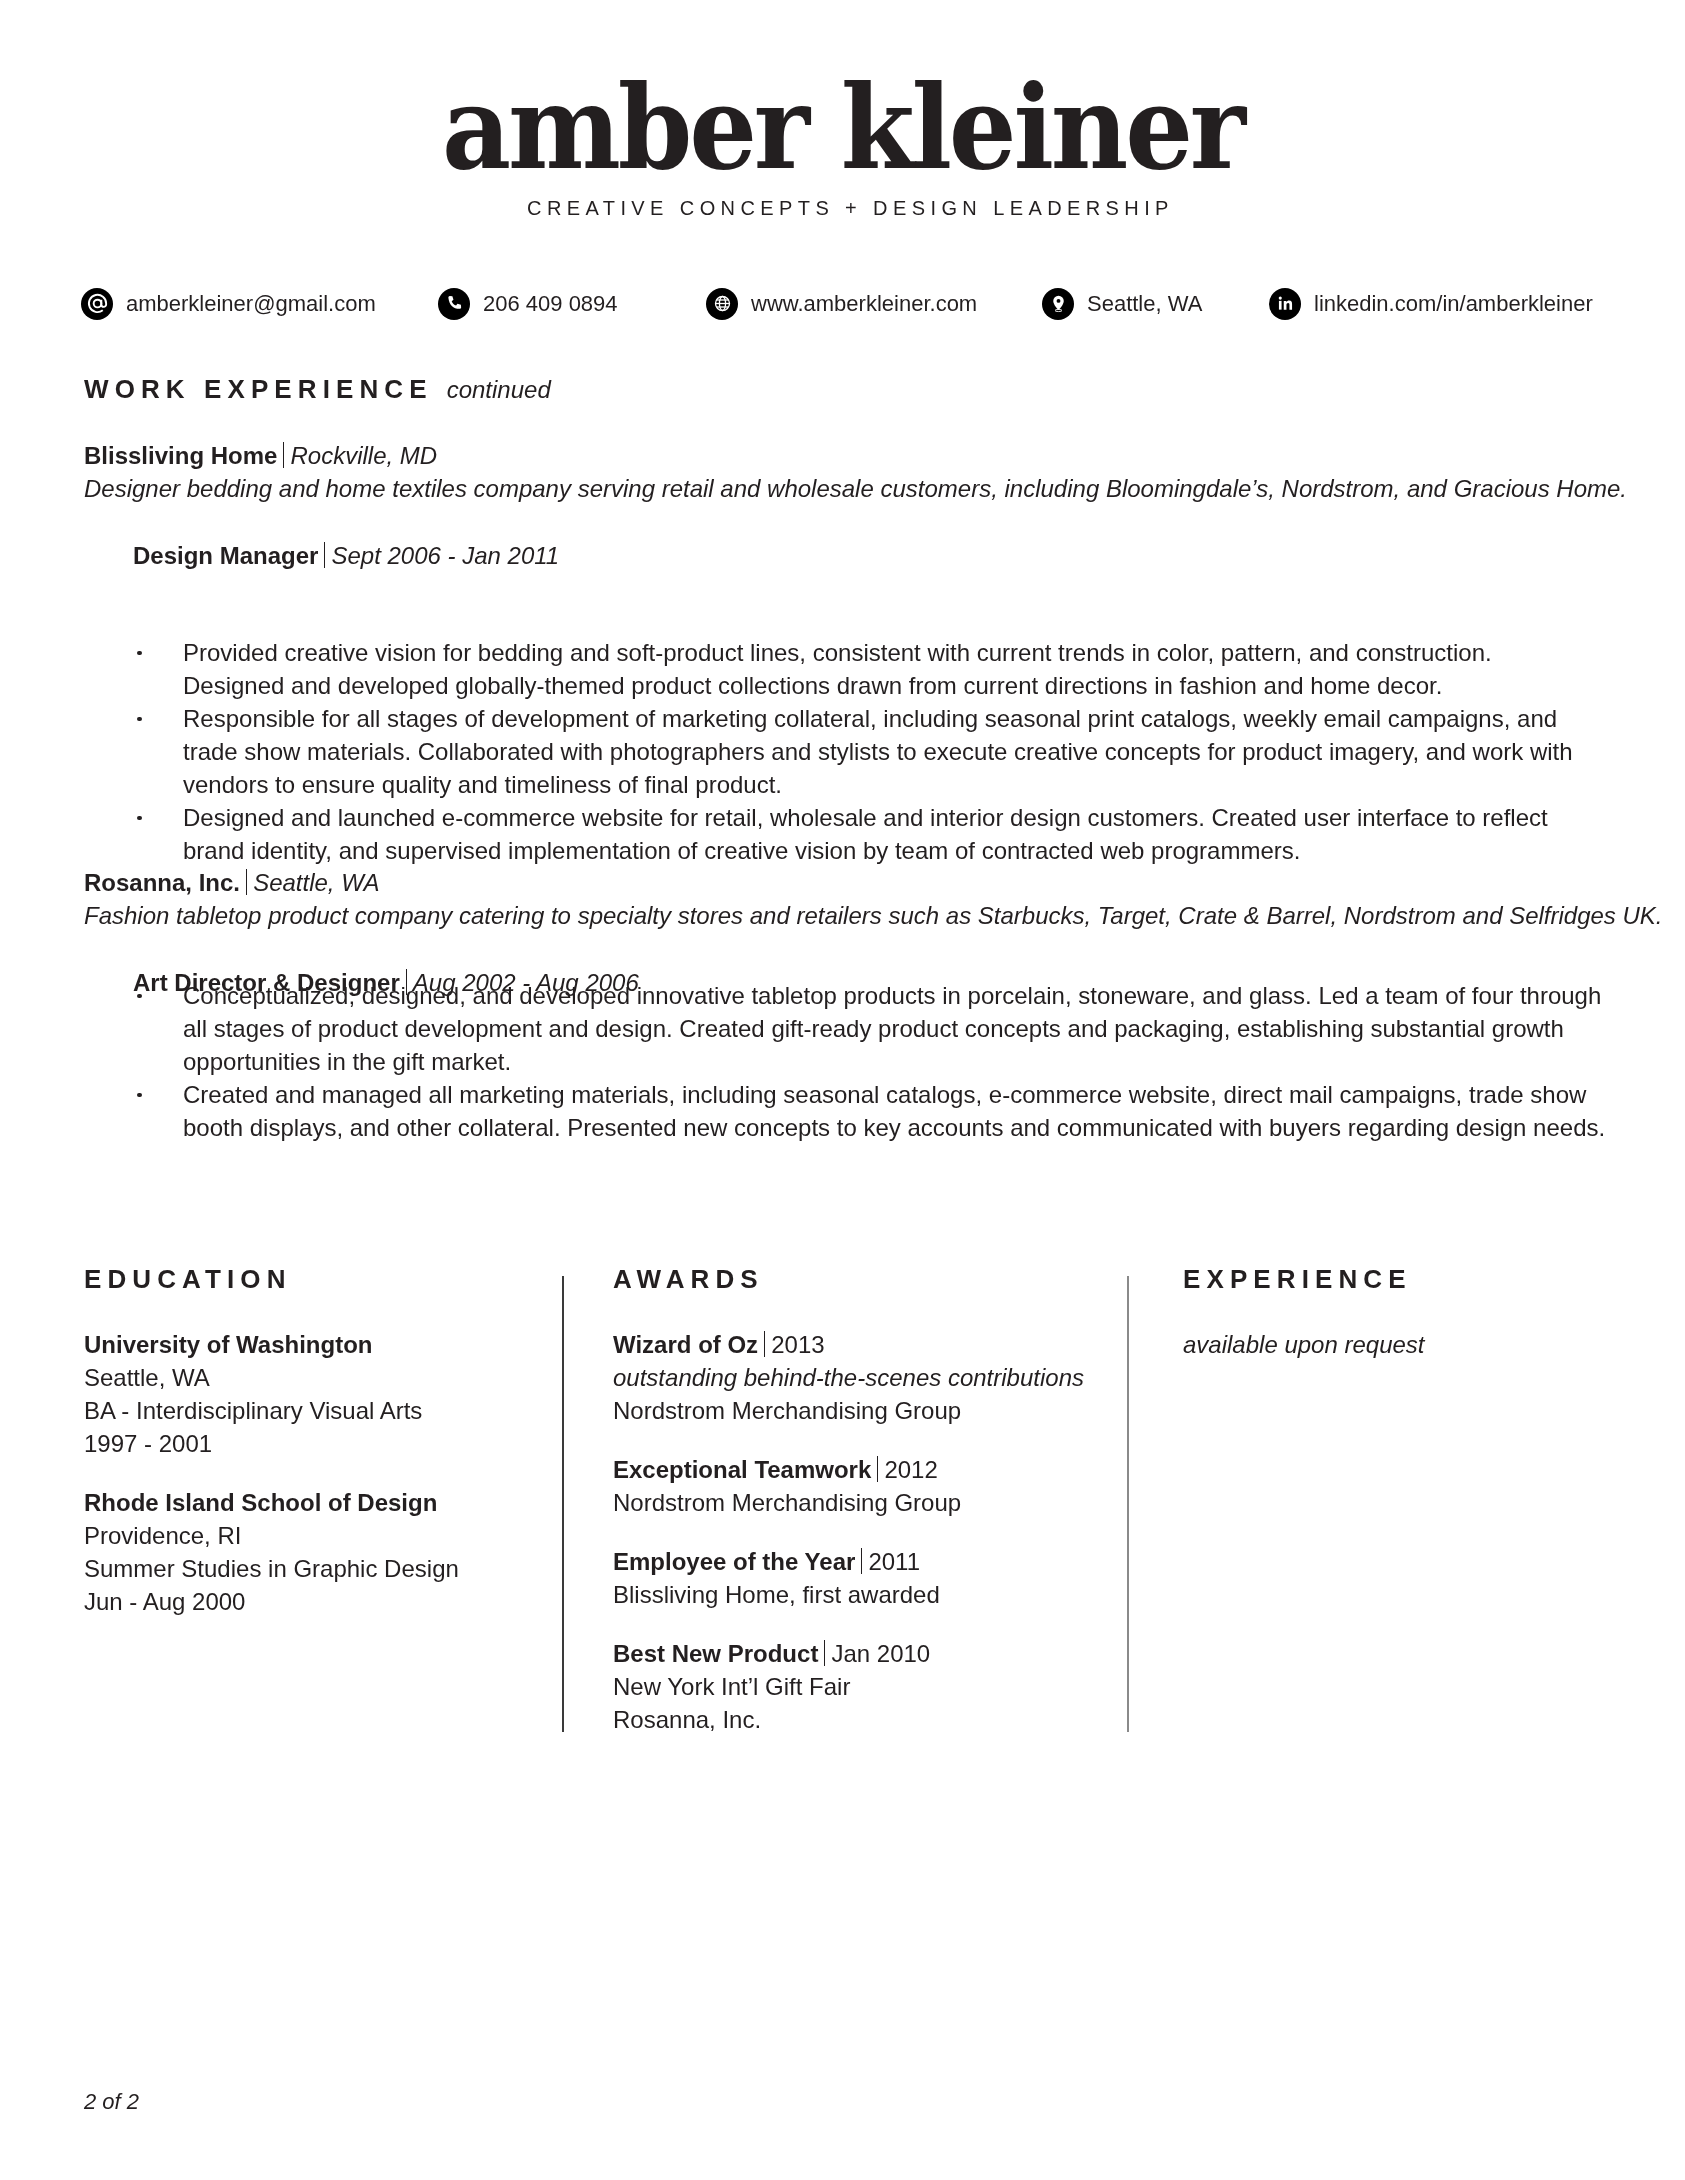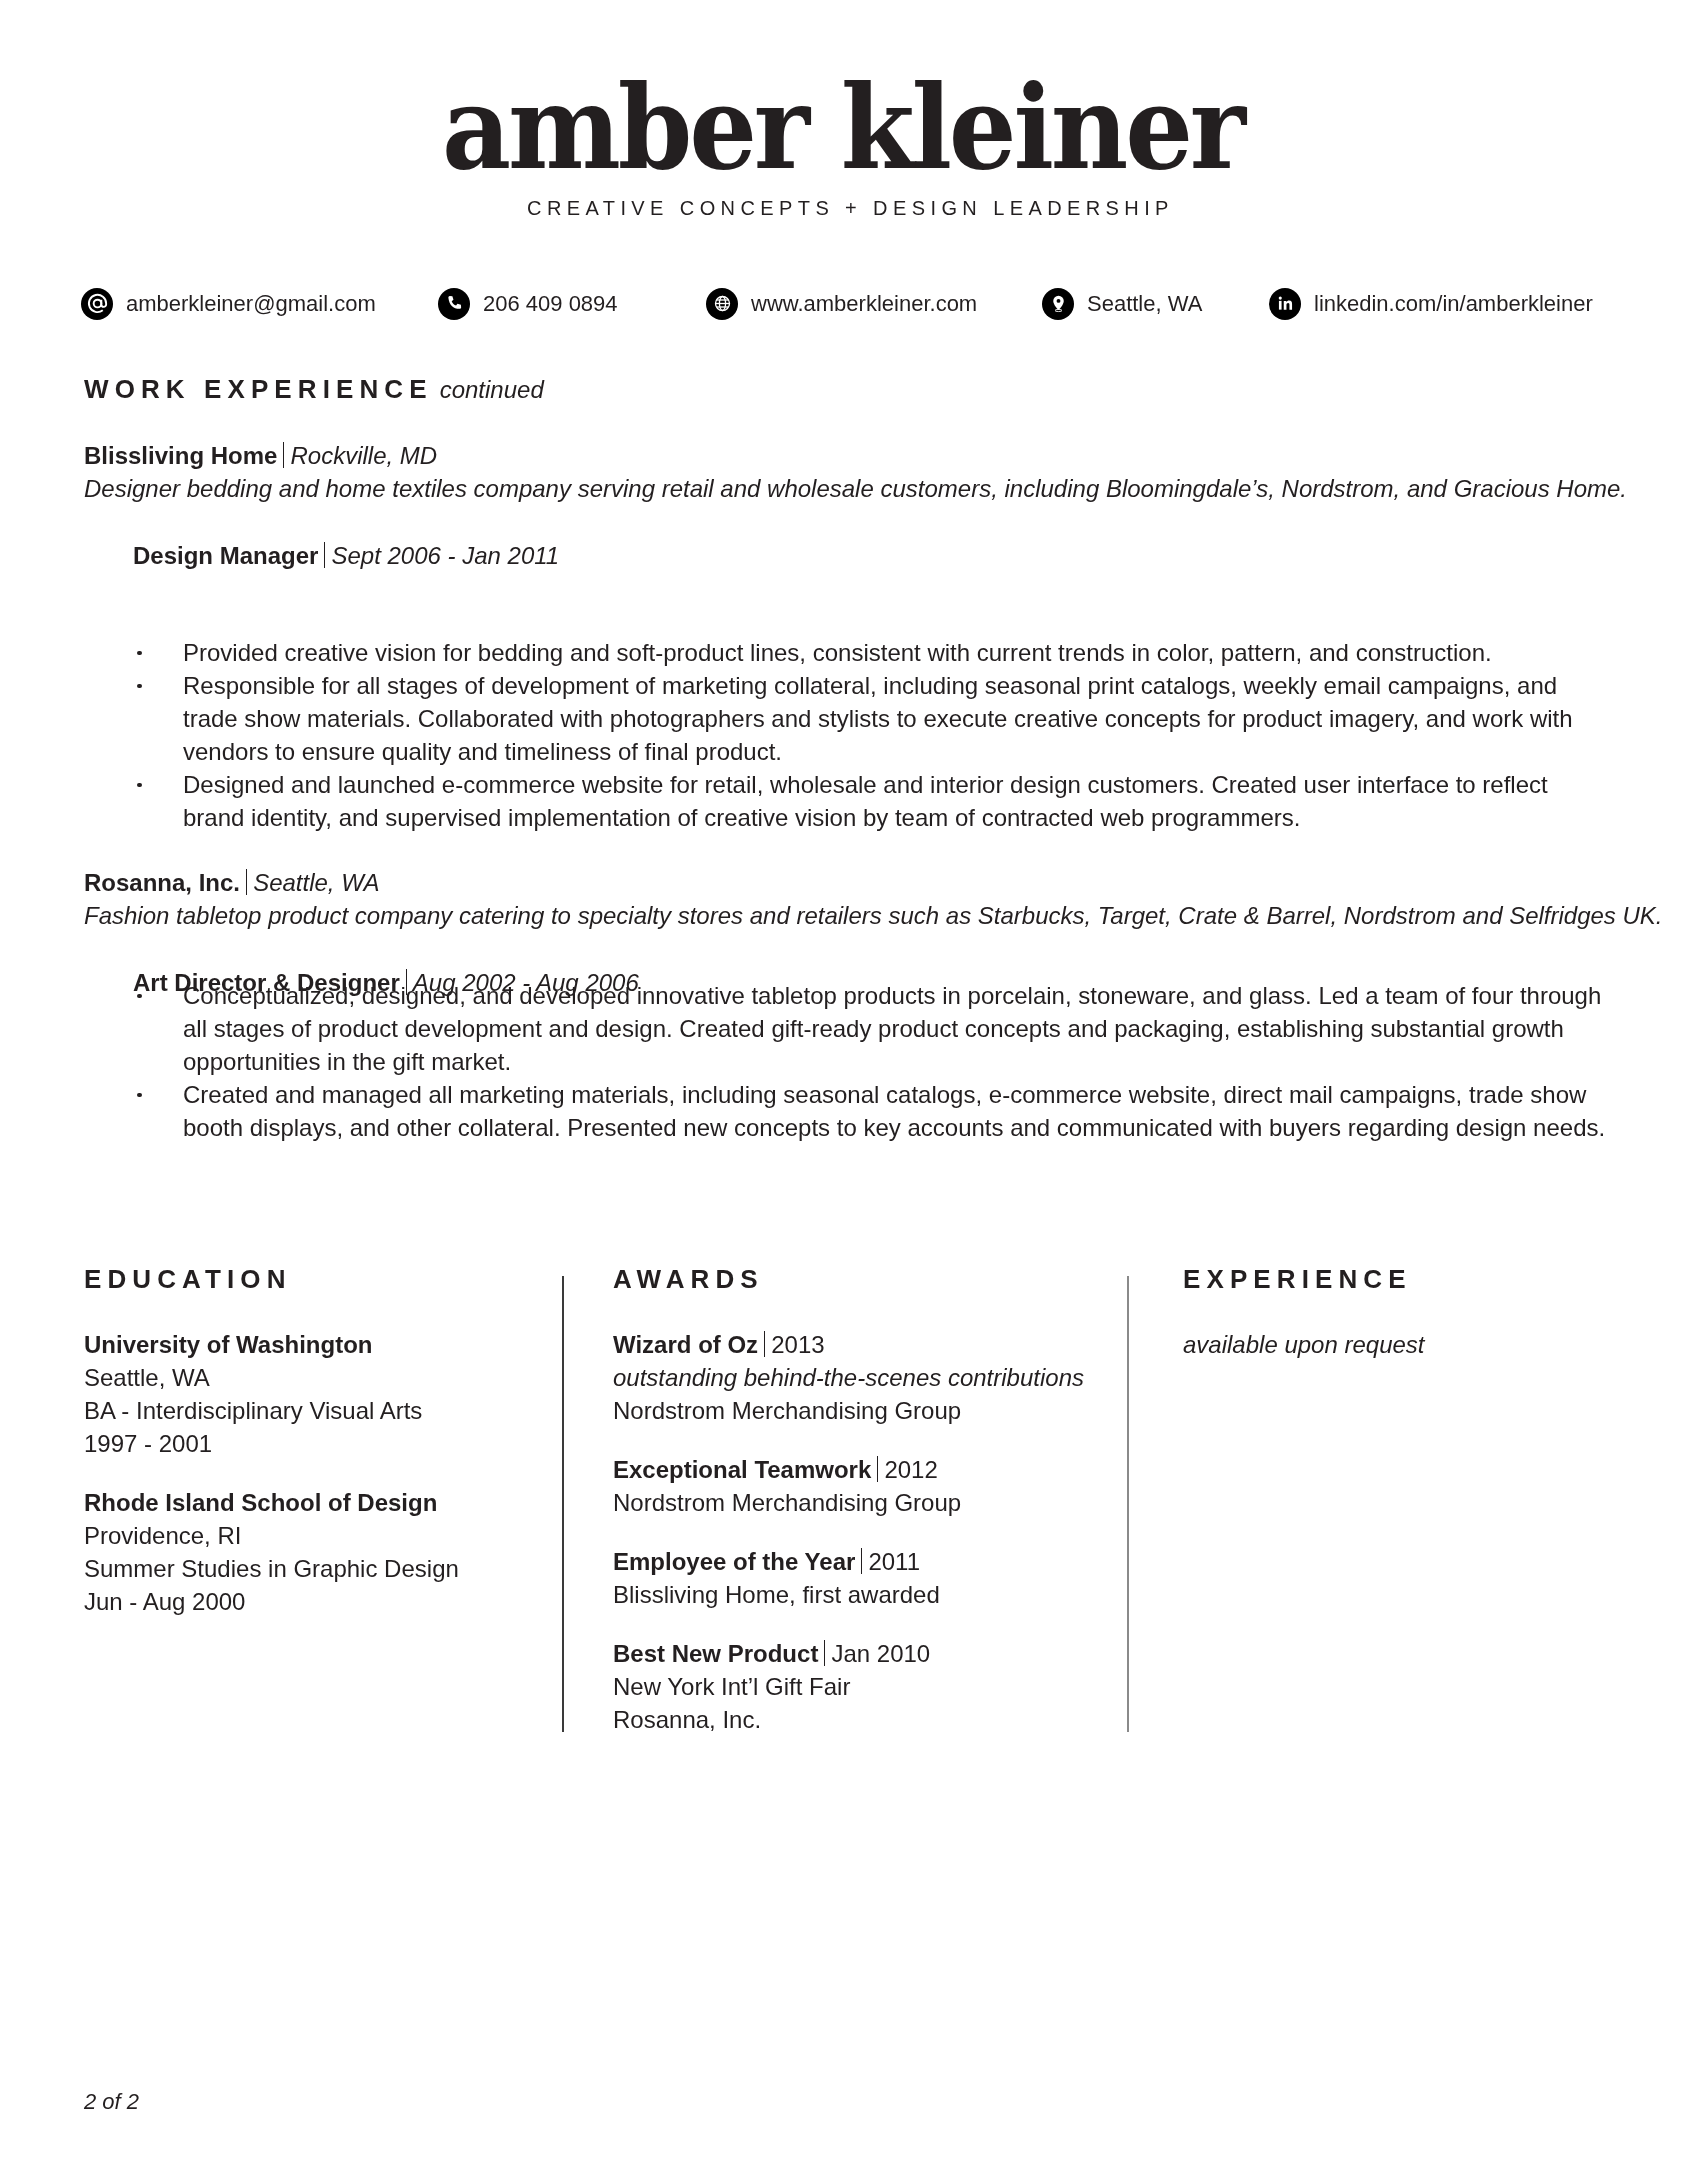--- a/index.html
+++ b/index.html
@@ -35,21 +35,21 @@
     .contact .ico svg { display: block; }
     .contact .txt { font-size: 22px; color: #231f20; white-space: nowrap; }
 
     
     .sec-head {
       font-size: 26px; font-weight: bold; letter-spacing: 6.1px; color: #231f20;
       white-space: nowrap;
     }
     .sec-head .cont {
       font-style: italic; font-weight: normal; letter-spacing: 0; font-size: 24px;
-      margin-left: 7px;
+      margin-left: 14px;
     }
 
     .line { font-size: 24px; line-height: 33px; white-space: nowrap; color: #231f20; }
     .bold { font-weight: bold; }
     .ital { font-style: italic; }
     .sep { display: inline-block; width: 0.9px; height: 26px; background: #231f20; vertical-align: -4.4px; margin: 0 6.1px; }
 
     .bullets { list-style: none; margin: 0; padding: 0; }
     .bullets li { position: relative; padding-left: 50px; font-size: 24px; line-height: 33px; color: #231f20; }
     .bullets li::before {
@@ -129,20 +129,21 @@
     <span class="bold">Blissliving Home</span><span class="sep"></span><span class="ital">Rockville, MD</span>
   </div>
   <div class="line ital">Designer bedding and home textiles company serving retail and wholesale customers, including Bloomingdale’s, Nordstrom, and Gracious Home.</div>
 </div>
 <div class="abs line" style="left:133px; top:539px;">
   <span class="bold">Design Manager</span><span class="sep"></span><span class="ital">Sept 2006 - Jan 2011</span>
 </div>
 <ul class="abs bullets" style="left:133px; top:605px;margin-top:31px;">
   <li>
     <span>Provided creative vision for bedding and soft-product lines, consistent with current trends in color, pattern, and construction.</span>
+    <span>Designed and developed globally-themed product collections drawn from current directions in fashion and home decor.</span>
   </li>
   <li>
     <span>Responsible for all stages of development of marketing collateral, including seasonal print catalogs, weekly email campaigns, and</span>
     <span>trade show materials. Collaborated with photographers and stylists to execute creative concepts for product imagery, and work with</span>
     <span>vendors to ensure quality and timeliness of final product.</span>
   </li>
   <li>
     <span>Designed and launched e-commerce website for retail, wholesale and interior design customers. Created user interface to reflect</span>
     <span>brand identity, and supervised implementation of creative vision by team of contracted web programmers.</span>
   </li>

